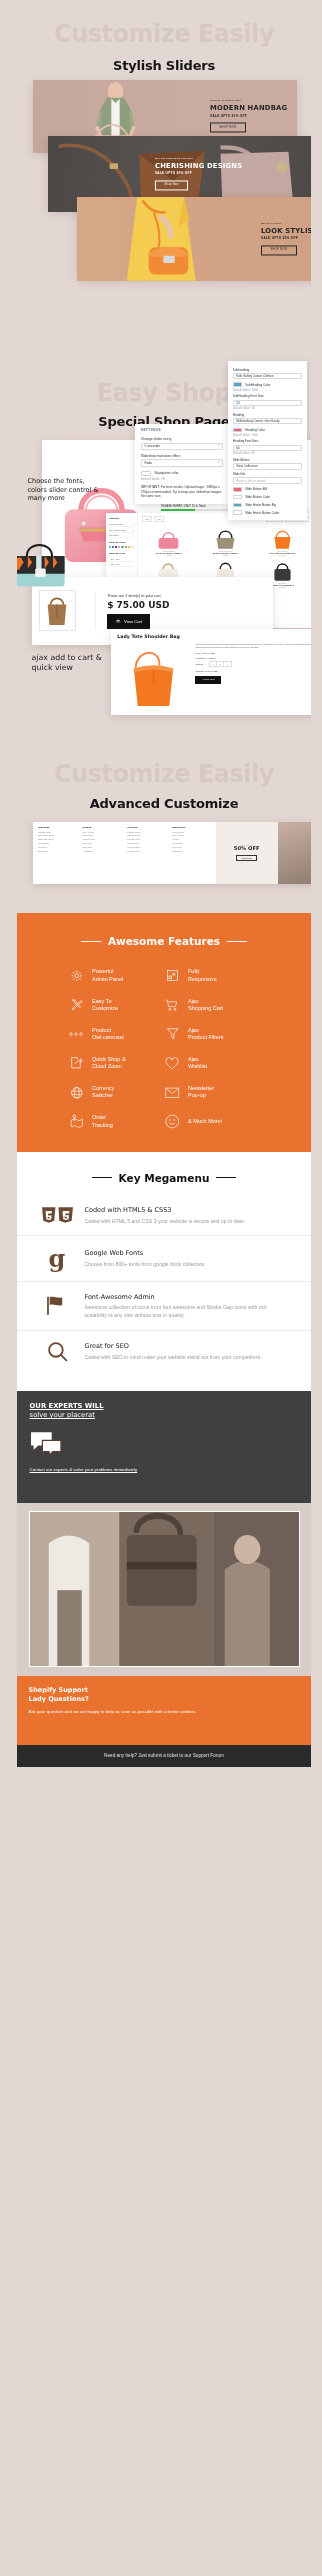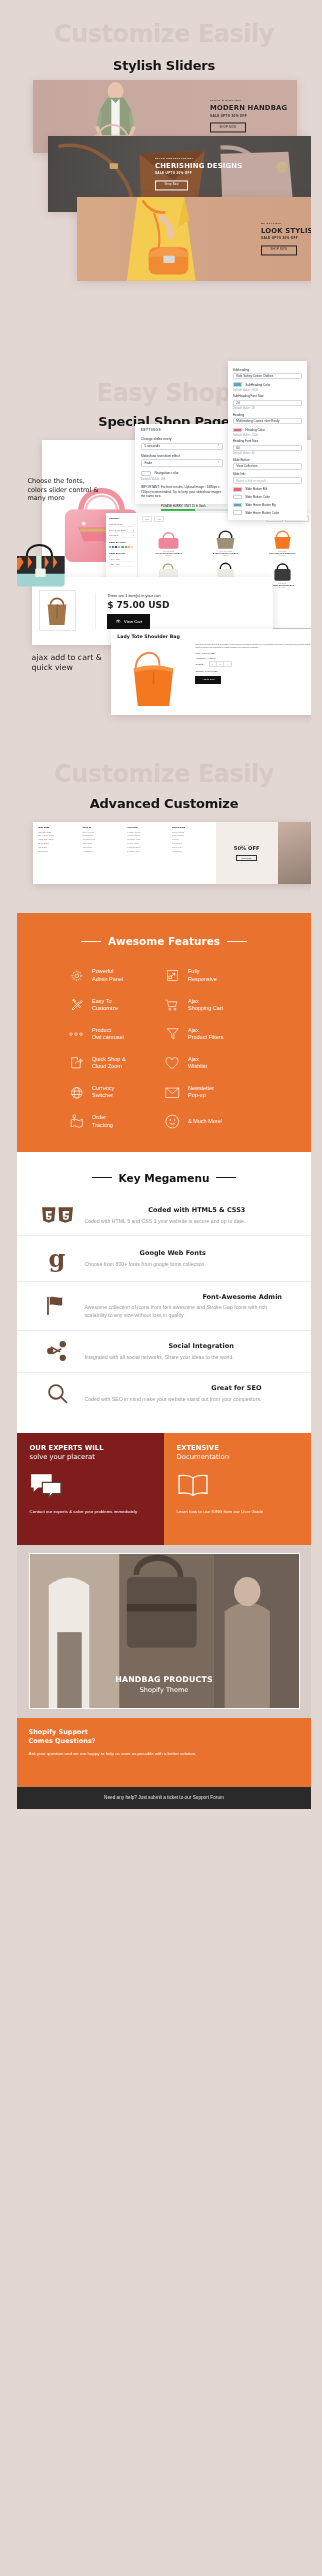--- a/index.html
+++ b/index.html
@@ -193,26 +193,26 @@
   
   .keyfeat { background:#fff; padding:20px 0 18px; }
   .kf-head {
     display:flex; align-items:center; justify-content:center; gap:6.8px;
     color:#121212; font-family:"DejaVu Sans",sans-serif; font-weight:700; font-size:10.5px; margin-bottom:11.5px;
   }
   .kf-head .rule { width:20px; height:1px; background:#121212; display:block; }
   .kf-row { display:flex; align-items:center; gap:8.4px; padding:10.5px 29px 10.5px 21px; border-bottom:0.5px solid #ececec; }
   .kf-row:last-child { border-bottom:none; }
   .kf-ic { width:38px; flex:0 0 38px; display:flex; align-items:center; justify-content:center; color:#6b4a35; }
-  .kf-t { font-size:6.5px; font-weight:700; color:#1b1b1b; font-family:"DejaVu Sans",sans-serif;text-align:right; }
+  .kf-t { font-size:6.5px; font-weight:400; color:#1b1b1b; font-family:"DejaVu Sans",sans-serif; }
   .kf-d { font-size:5.2px; color:#9b9b9b; line-height:1.55; margin-top:2.6px; }
 
   
   .two-col { display:flex; height:112px; }
-  .col-left { flex:1; background:#7f1d1d; color:#fff; padding:11.5px 12.6px; }
+  .col-left { flex:1; background:#404040; color:#fff; padding:11.5px 12.6px;text-decoration:underline; }
   .col-right { flex:1; background:#e8722e; color:#fff; padding:11.5px 12.6px; }
   .tc-title { font-family:"DejaVu Sans",sans-serif; font-weight:700; font-size:6.8px; line-height:1.3; }
   .tc-title .thin { font-weight:400; display:block; }
   .tc-icon { margin:11.5px 0 10.5px; }
   .tc-sub { font-size:4.4px; line-height:1.55; }
 
   
   .showcase { position:relative; height:173px; background:#d9cdc9; padding:8.4px 11.5px; }
   .sc-frame { position:relative; height:100%; border:1px solid #fff; overflow:hidden;
               background:linear-gradient(110deg,#b7a79b 0%,#8f7c6f 35%,#6d5d52 70%,#4b4039 100%); }
@@ -845,35 +845,20 @@
           <rect x="4" y="3" width="3.4" height="35" rx="1"></rect>
           <path d="M9 4c8-3.4 16 3.4 24 0v15c-8 3.4-16-3.4-24 0z"></path>
         </svg>
       </div>
       <div>
         <div class="kf-t">Font-Awesome Admin</div>
         <div class="kf-d">Awesome collection of icons from font awesome and Stroke Gap Icons with rich scalability to any size without loss in quality.</div>
       </div>
     </div>
 
-    <div class="kf-row">
-      <div class="kf-ic">
-        <svg width="22" height="20" viewBox="0 0 42 38" fill="#6b4a35">
-          <circle cx="32" cy="6" r="6"></circle>
-            <circle cx="32" cy="32" r="6"></circle>
-            <circle cx="8" cy="19" r="6"></circle>
-          <rect x="10" y="10" width="20" height="3" transform="rotate(28 10 10)"></rect>
-          <rect x="11" y="23" width="20" height="3" transform="rotate(-28 11 23)"></rect>
-        </svg>
-      </div>
-      <div>
-        <div class="kf-t">Social Integration</div>
-        <div class="kf-d">Integrated with all social networks, Share your ideas to the world.</div>
-      </div>
-    </div>
 
     <div class="kf-row">
       <div class="kf-ic">
         <svg width="21" height="21" viewBox="0 0 40 40" fill="none" stroke="#6b4a35" stroke-width="3.4">
           <circle cx="17" cy="17" r="13"></circle>
             <path d="M26.5 26.5L37 37" stroke-linecap="round"></path>
         </svg>
       </div>
       <div>
         <div class="kf-t">Great for SEO</div>
@@ -888,63 +873,46 @@
         <span>OUR EXPERTS WILL</span>
         <span class="thin">solve your placerat</span>
       </div>
       <div class="tc-icon">
         <svg width="32" height="25" viewBox="0 0 62 48" fill="#fff">
           <path d="M2 2h40v26H16l-9 8v-8H2z"></path>
           <path d="M24 18h36v22H44l-7 7v-7h-13z" fill="#fff" stroke="#5a3f33" stroke-width="2.5"></path>
         </svg>
       </div>
       <div class="tc-sub">Contact our experts &amp; solve your problems immediately</div>
-    </div>
-    <div class="col-right">
-      <div class="tc-title">
-        <span>EXTENSIVE</span>
-        <span class="thin">Documentation</span>
-      </div>
-      <div class="tc-icon">
-        <svg width="32" height="25" viewBox="0 0 62 48" fill="none" stroke="#fff" stroke-width="2.6">
-          <path d="M31 9c-7-5-17-5.5-27-4v34c10-1.5 20-1 27 4 7-5 17-5.5 27-4V5c-10-1.5-20-1-27 4z"></path>
-          <path d="M31 9v34"></path>
-        </svg>
-      </div>
-      <div class="tc-sub">Learn how to use KING from our User Guide</div>
     </div>
   </section>
 
   <section class="showcase">
     <div class="sc-frame">
       <svg viewBox="0 0 572 296" preserveAspectRatio="none" style="width:100%;height:100%;position:absolute;inset:0;">
         <rect width="572" height="296" fill="#a8968a"></rect>
         <rect x="0" y="0" width="190" height="296" fill="#b9aa9c"></rect>
         <path d="M40 60 q42 -30 86 0 v236 H40 Z" fill="#eee9e2"></path>
         <rect x="58" y="150" width="52" height="146" fill="#8d7e72"></rect>
         <rect x="190" y="0" width="200" height="296" fill="#7a6a5e"></rect>
         <path d="M226 40 C 226 -4, 320 -4, 320 44" stroke="#4f423a" stroke-width="12" fill="none"></path>
         <rect x="206" y="44" width="148" height="136" rx="10" fill="#5c4f45"></rect>
         <rect x="206" y="96" width="148" height="14" fill="#45392f"></rect>
         <rect x="390" y="0" width="182" height="296" fill="#6f6057"></rect>
         <path d="M414 110 q48 -34 96 0 v186 h-96 Z" fill="#9c8a7c"></path>
         <circle cx="462" cy="72" r="28" fill="#cdb5a3"></circle>
       </svg>
-      <div class="sc-label">
-        <div class="l1">HANDBAG PRODUCTS</div>
-        <div class="l2">Shopify Theme</div>
-      </div>
     </div>
   </section>
 
   <section class="promo-row">
     <div class="promo-b">
       <div class="h">
         <span>Shopify Support</span><br>
-        <span>Comes Questions?</span>
+        <span>Lady Questions?</span>
       </div>
       <div class="p">Ask your question and we are happy to help as soon as possible with a better solution.</div>
     </div>
   </section>
 
   <footer class="footer">
     <span>Need any help? Just submit a ticket to our Support Forum</span>
   </footer>
 
 </div>

